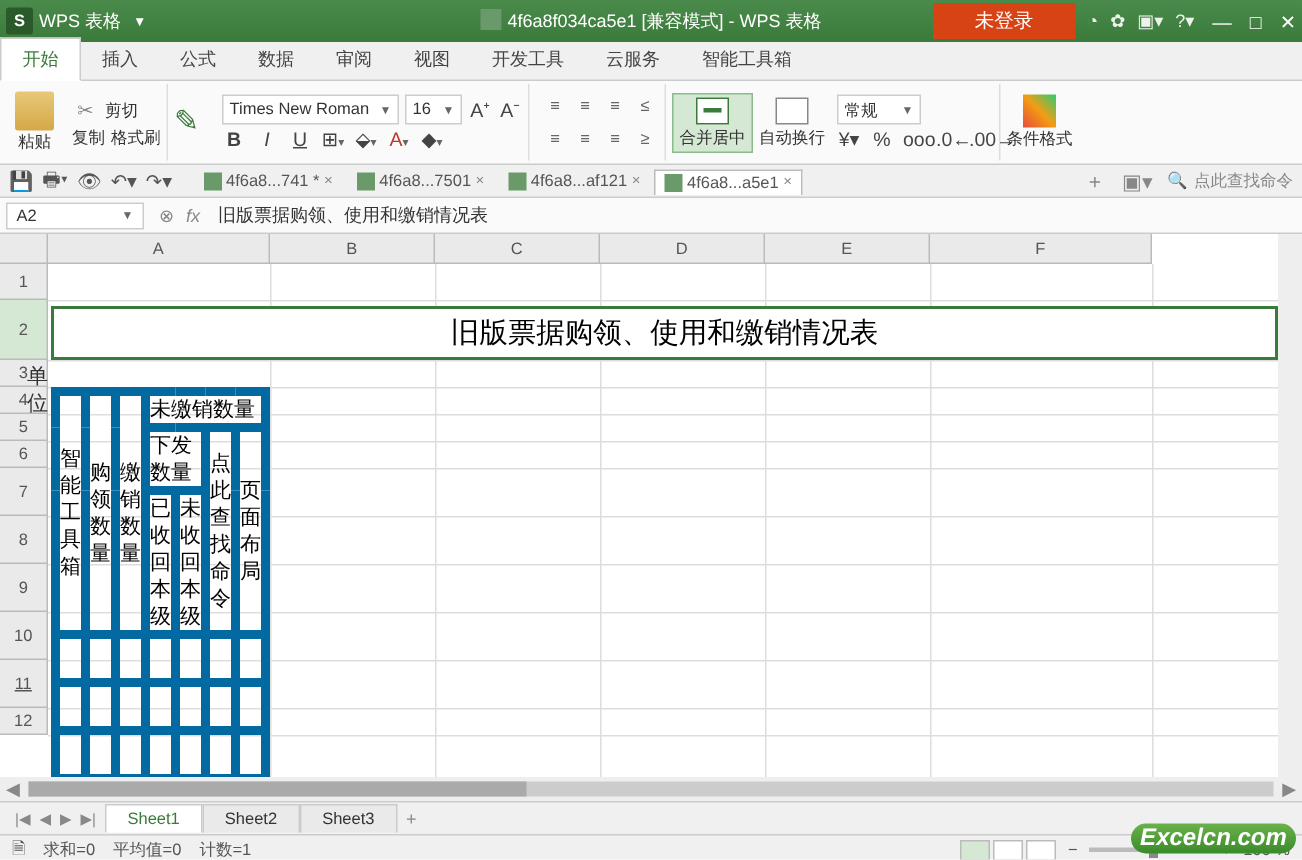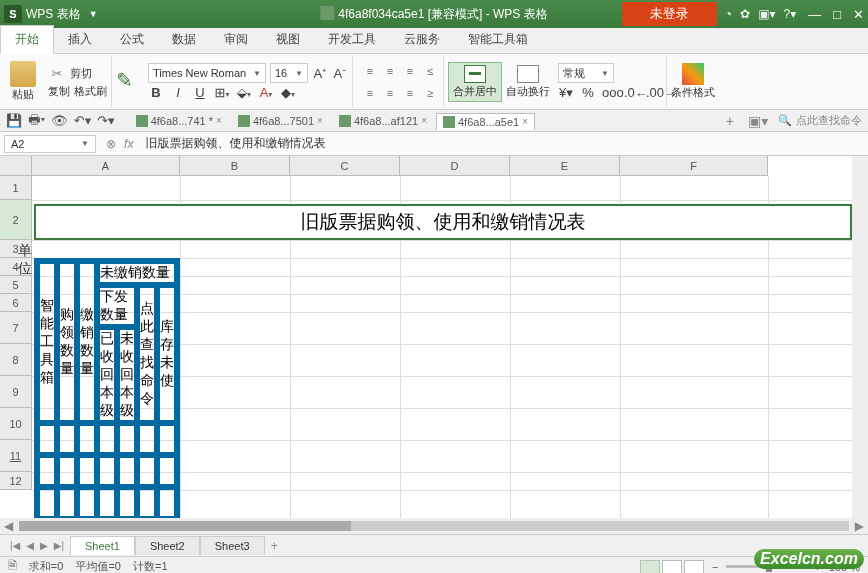--- a/index.html
+++ b/index.html
@@ -303,21 +303,21 @@
       <tbody>
           <tr>
         <th rowspan="3" style="width:148px;height:54px">智能工具箱</th>
         <th rowspan="3" style="width:110px">购领数量</th>
         <th rowspan="3" style="width:110px">缴销数量</th>
         <th colspan="4" style="height:18px">未缴销数量</th>
       </tr>
       <tr>
         <th colspan="2" style="height:18px">下发数量</th>
         <th rowspan="2" style="width:148px">点此查找命令</th>
-        <th rowspan="2" style="width:82px">库存未使</th>
+        <th rowspan="2" style="width:82px">页面布局</th>
       </tr>
       <tr>
         <th style="width:110px;height:18px">已收回本级</th>
         <th style="width:110px">未收回本级</th>
       </tr>
       <tr>
             <td style="height:32px"></td>
             <td></td>
             <td></td>
             <td></td>

